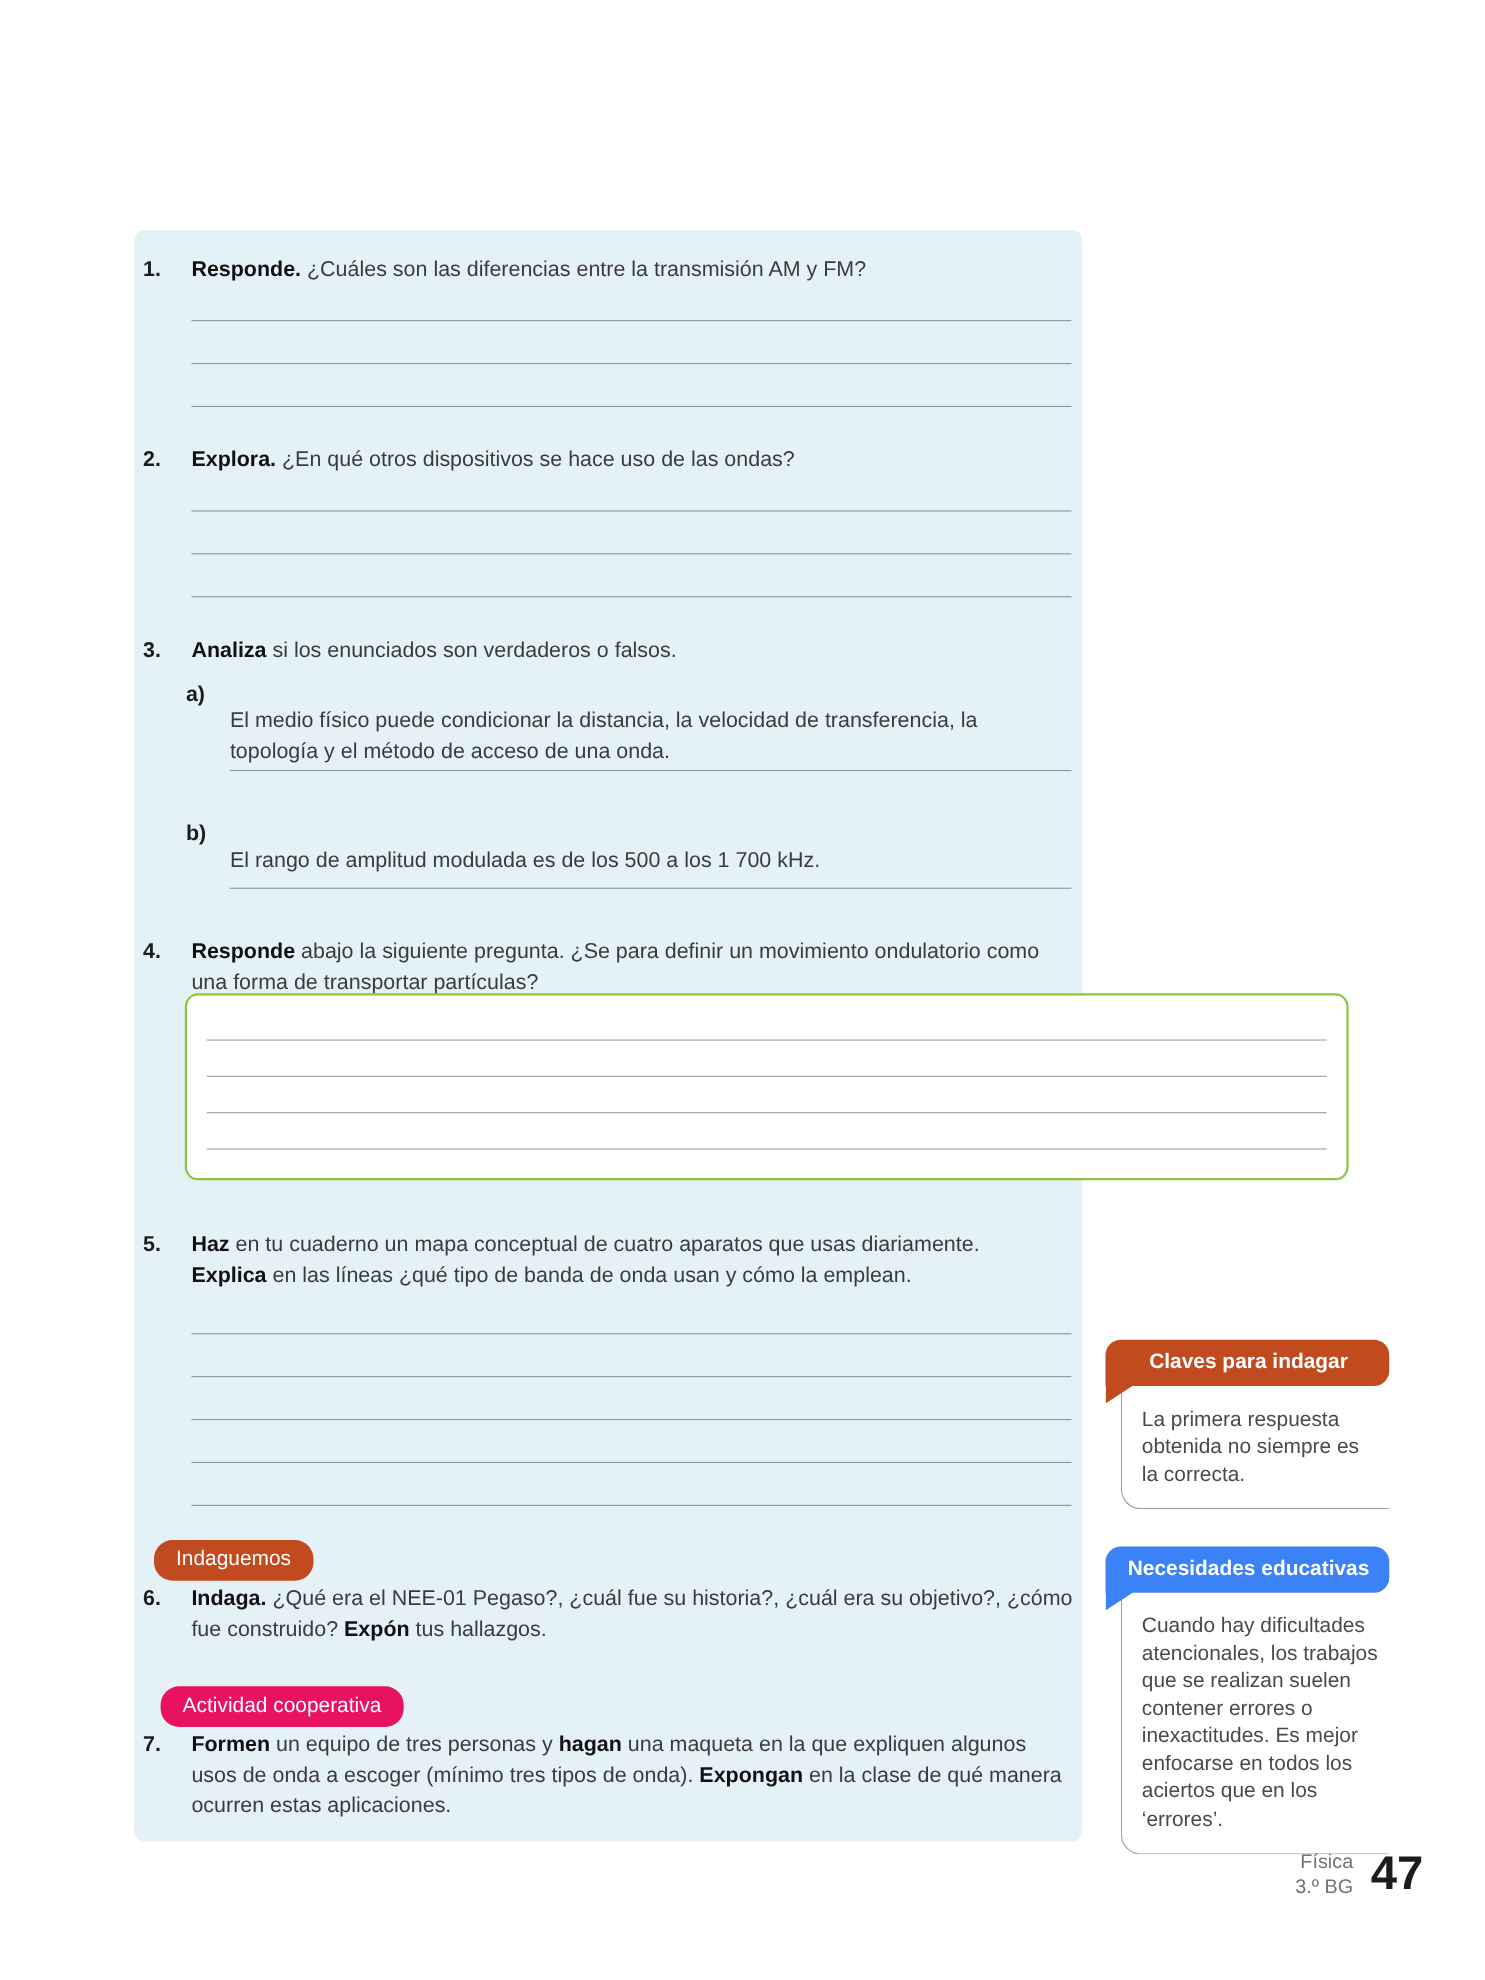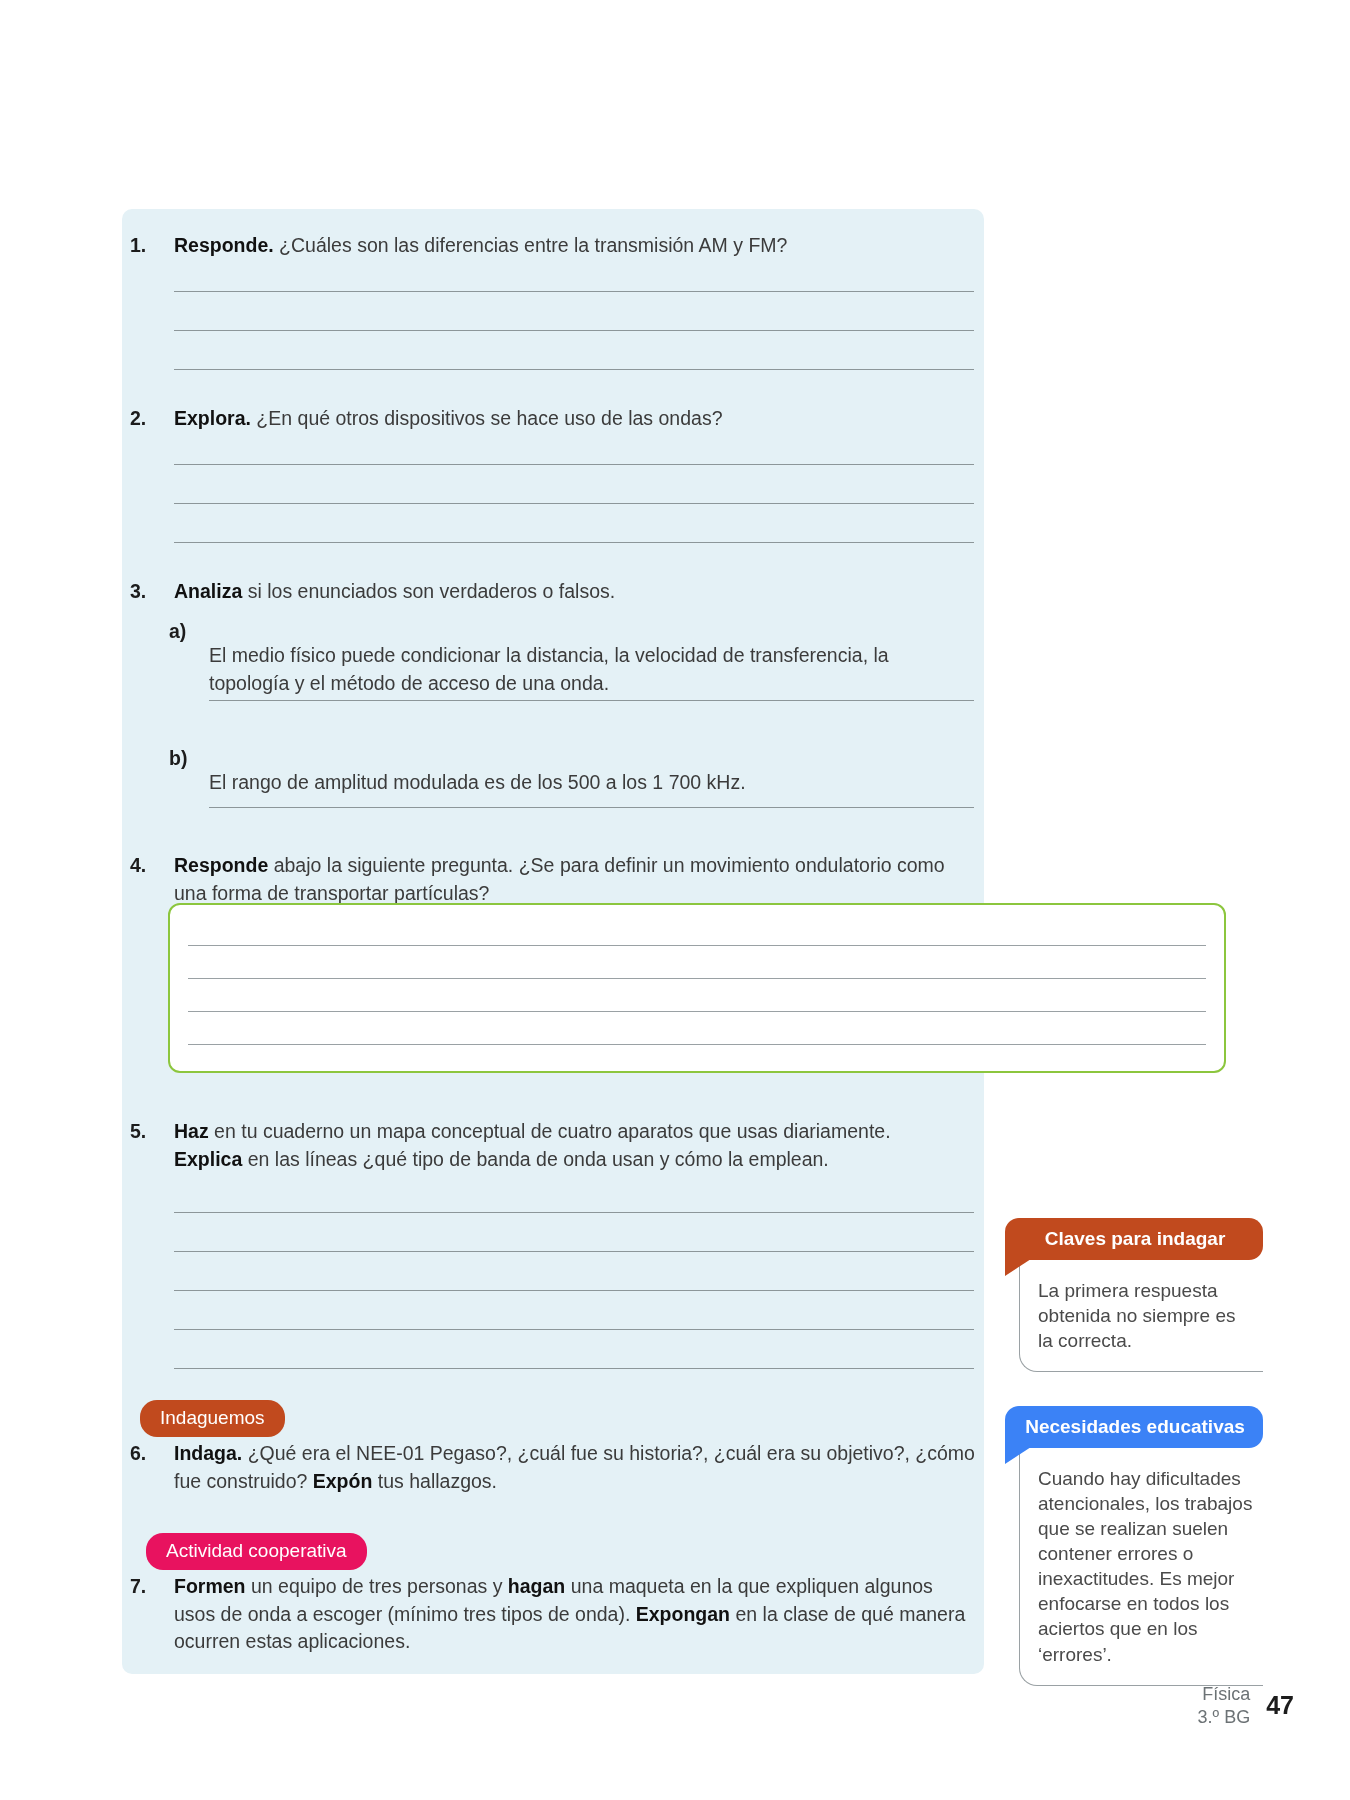--- a/index.html
+++ b/index.html
@@ -157,21 +157,21 @@
     display: flex; align-items: center; gap: 16px;
   }
   .footer-label {
     text-align: right;
     color: #6c7275;
     font-size: 18px;
     line-height: 1.25;
   }
   .footer-page {
     color: #1c1c1c;
-    font-size: 25px;
+    font-size: 43px;
     font-weight: bold;
   }
 </style>
 </head>
 <body>
 
 <div class="page">
 
 
   <div class="panel"></div>

